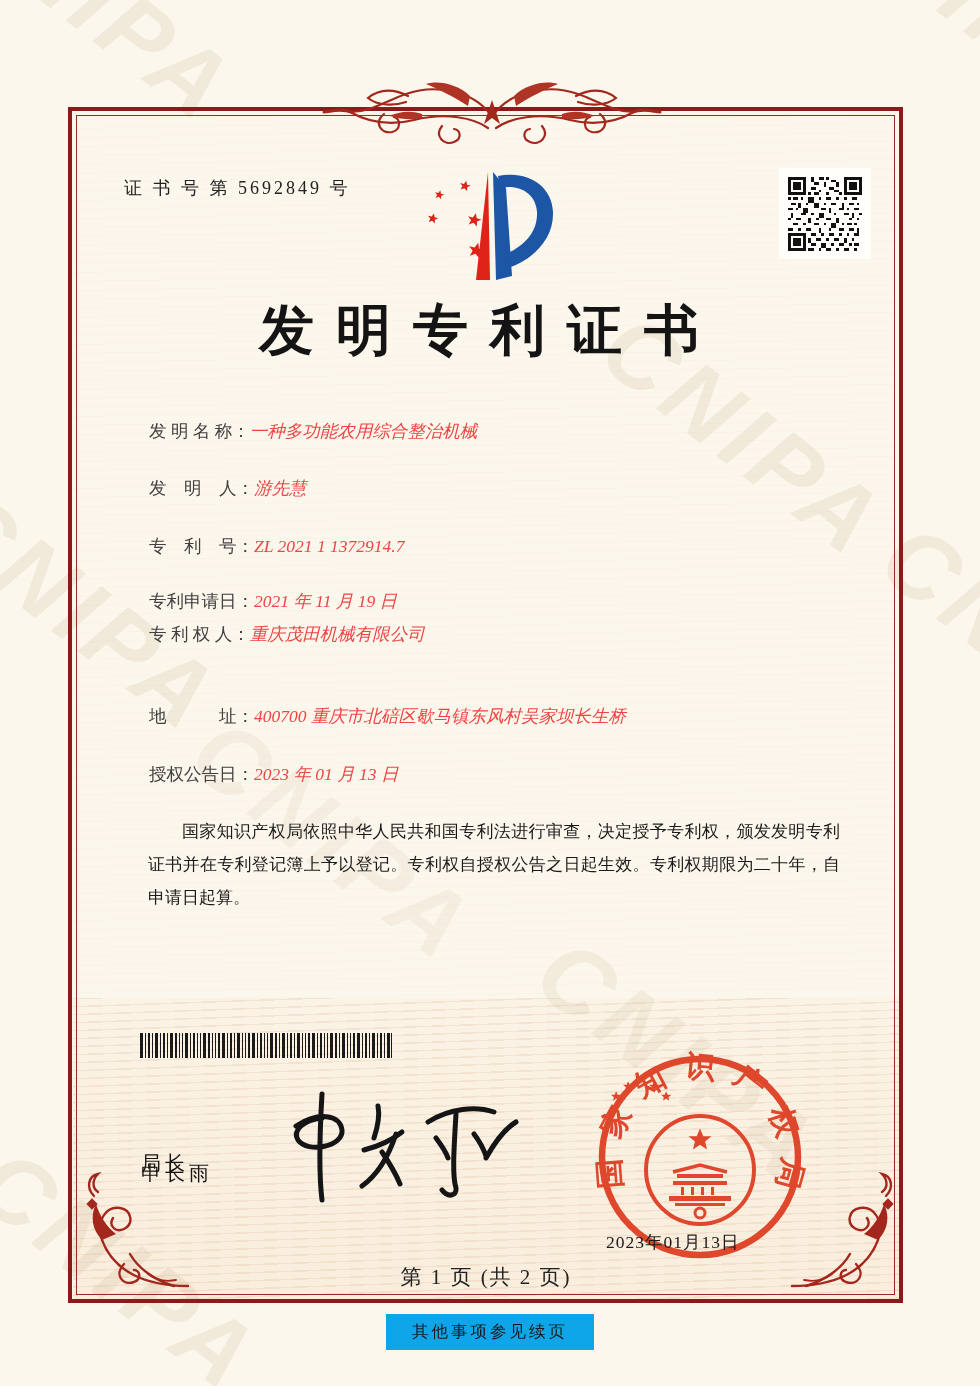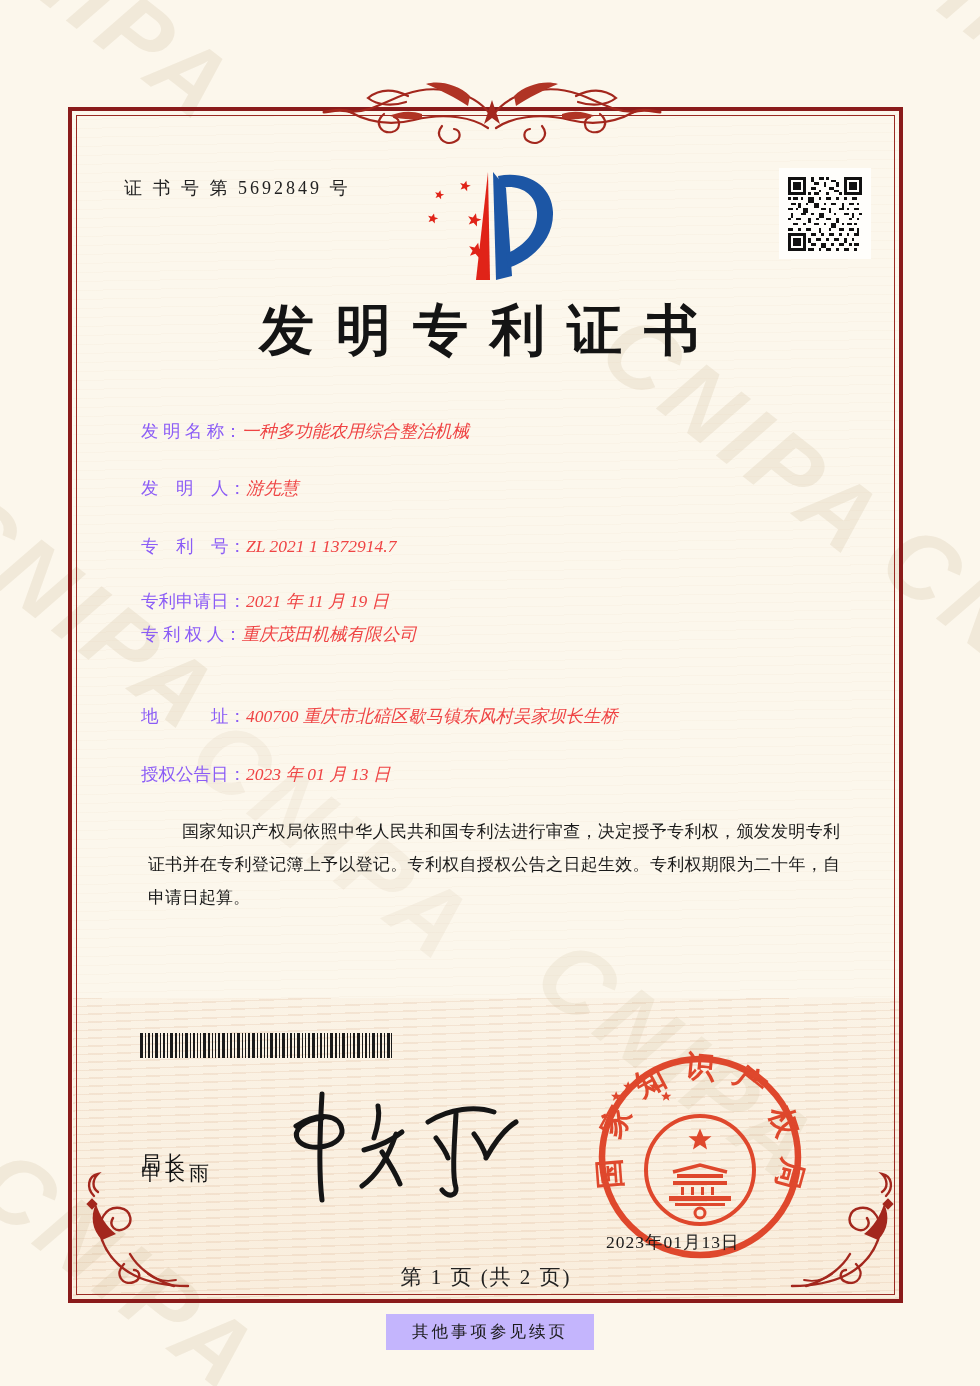--- a/index.html
+++ b/index.html
@@ -55,21 +55,21 @@
     position:absolute;left:779px;top:168px;width:92px;height:91px;
     background:#fffefb;display:flex;align-items:center;justify-content:center;
   }
   .title{
     position:absolute;left:0;top:294px;width:980px;
     text-align:center;font-size:55px;font-weight:bold;
     letter-spacing:22px;color:#141414;
   }
   .fields{position:absolute;left:141px;top:0;width:705px;font-size:17.5px;}
   .field-row{position:absolute;left:0;white-space:nowrap;}
-  .field-label{color:#8b5cf6;}
+  .field-label{color:#404040;margin-left:8px;}
   .field-value{color:#ef4444;font-style:italic;}
   .grant-col2{position:absolute;left:368px;top:0;white-space:nowrap;}
   .paragraphs{
     position:absolute;left:141px;top:810px;width:706px;
     font-size:17px;line-height:1.93;text-align:justify;color:#1a1a1a;
   }
   .paragraphs p{margin:7px;text-indent:2em;font-family:Liberation Mono, monospace;}
   .paragraphs p + p{margin-top:8px;}
   .barcode{position:absolute;left:140px;top:1033px;width:252px;height:25px;}
   .officer{position:absolute;left:141px;font-size:20px;letter-spacing:4px;color:#151515;}
@@ -82,21 +82,21 @@
     margin-top:32px;
   }
   .page-info{
     position:absolute;left:0;top:1263px;width:972px;text-align:center;
     font-size:21px;letter-spacing:2px;color:#222;z-index:6;
   }
   .continuation{
     position:absolute;left:0;top:1314px;width:980px;text-align:center;z-index:6;
   }
   .continuation span{
-    display:inline-block;background:#c4b5fd;
+    display:inline-block;background:#0ea5e9;
     padding:7px 26px;font-size:16.5px;letter-spacing:3px;color:#1a1a1a;
   }
 </style>
 </head>
 <body>
 
 <div class="page">
 
   <div class="wave-faint-top"></div>
   <div class="wave-band"></div>

